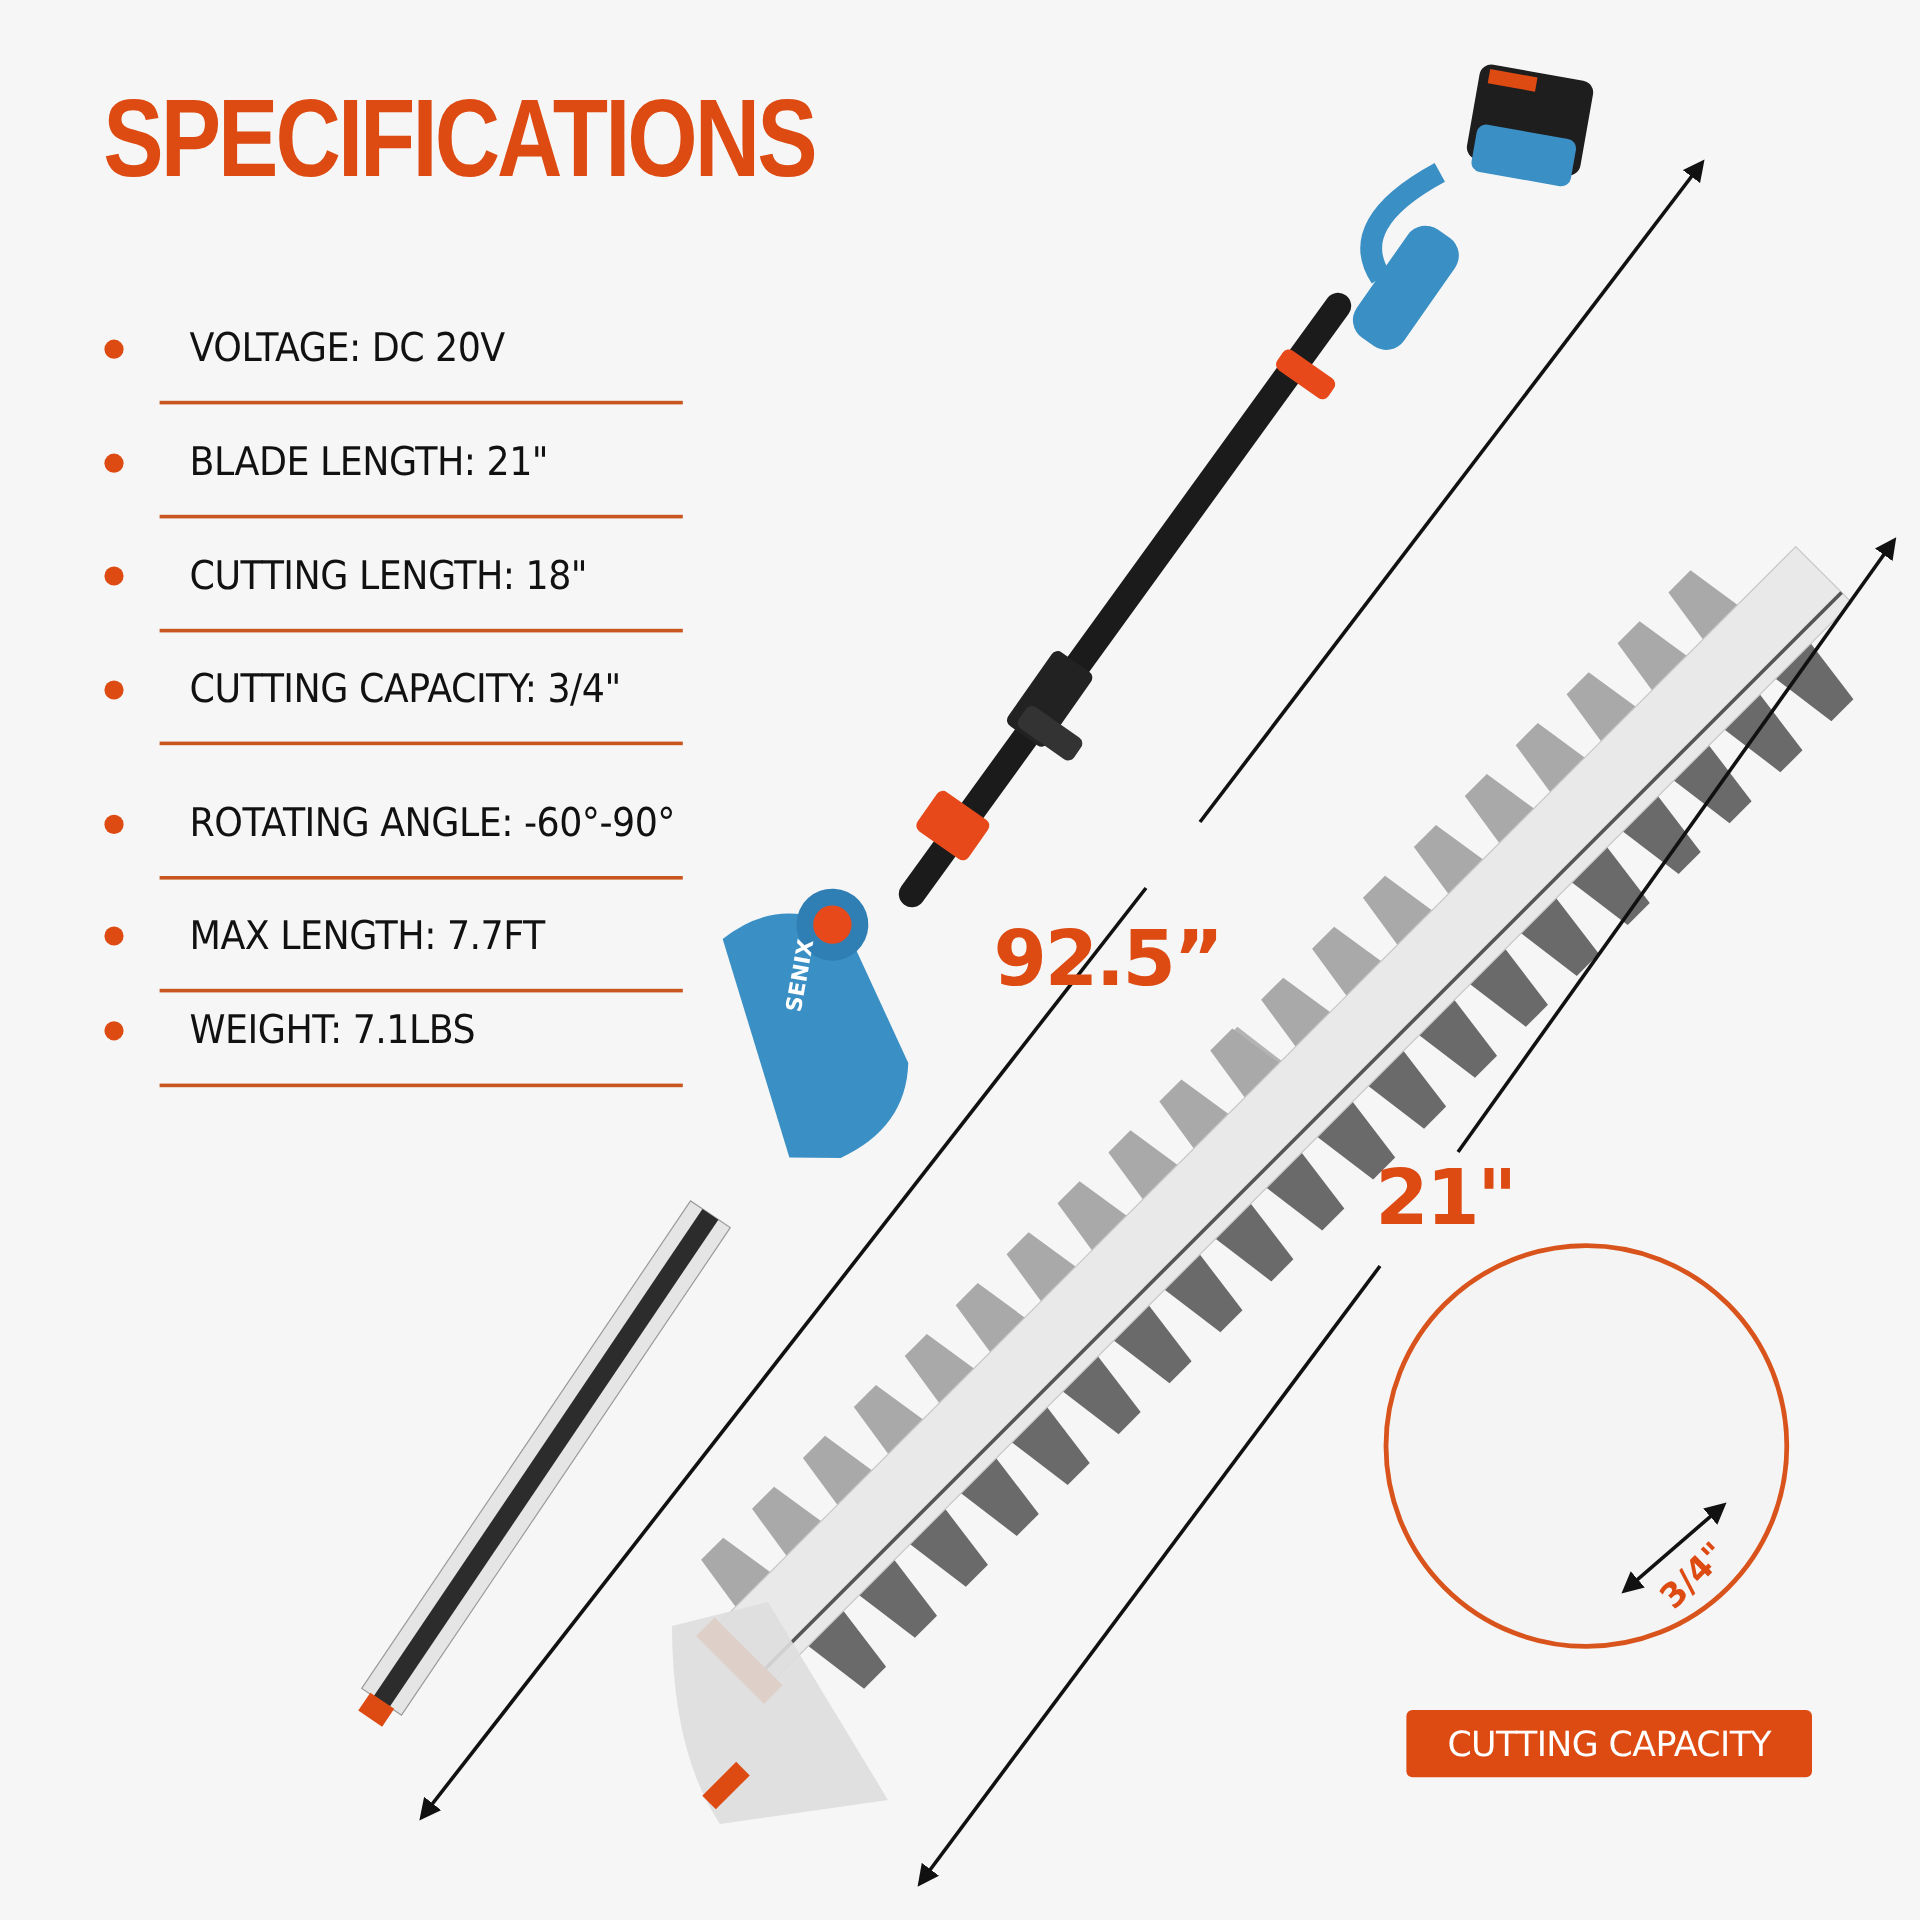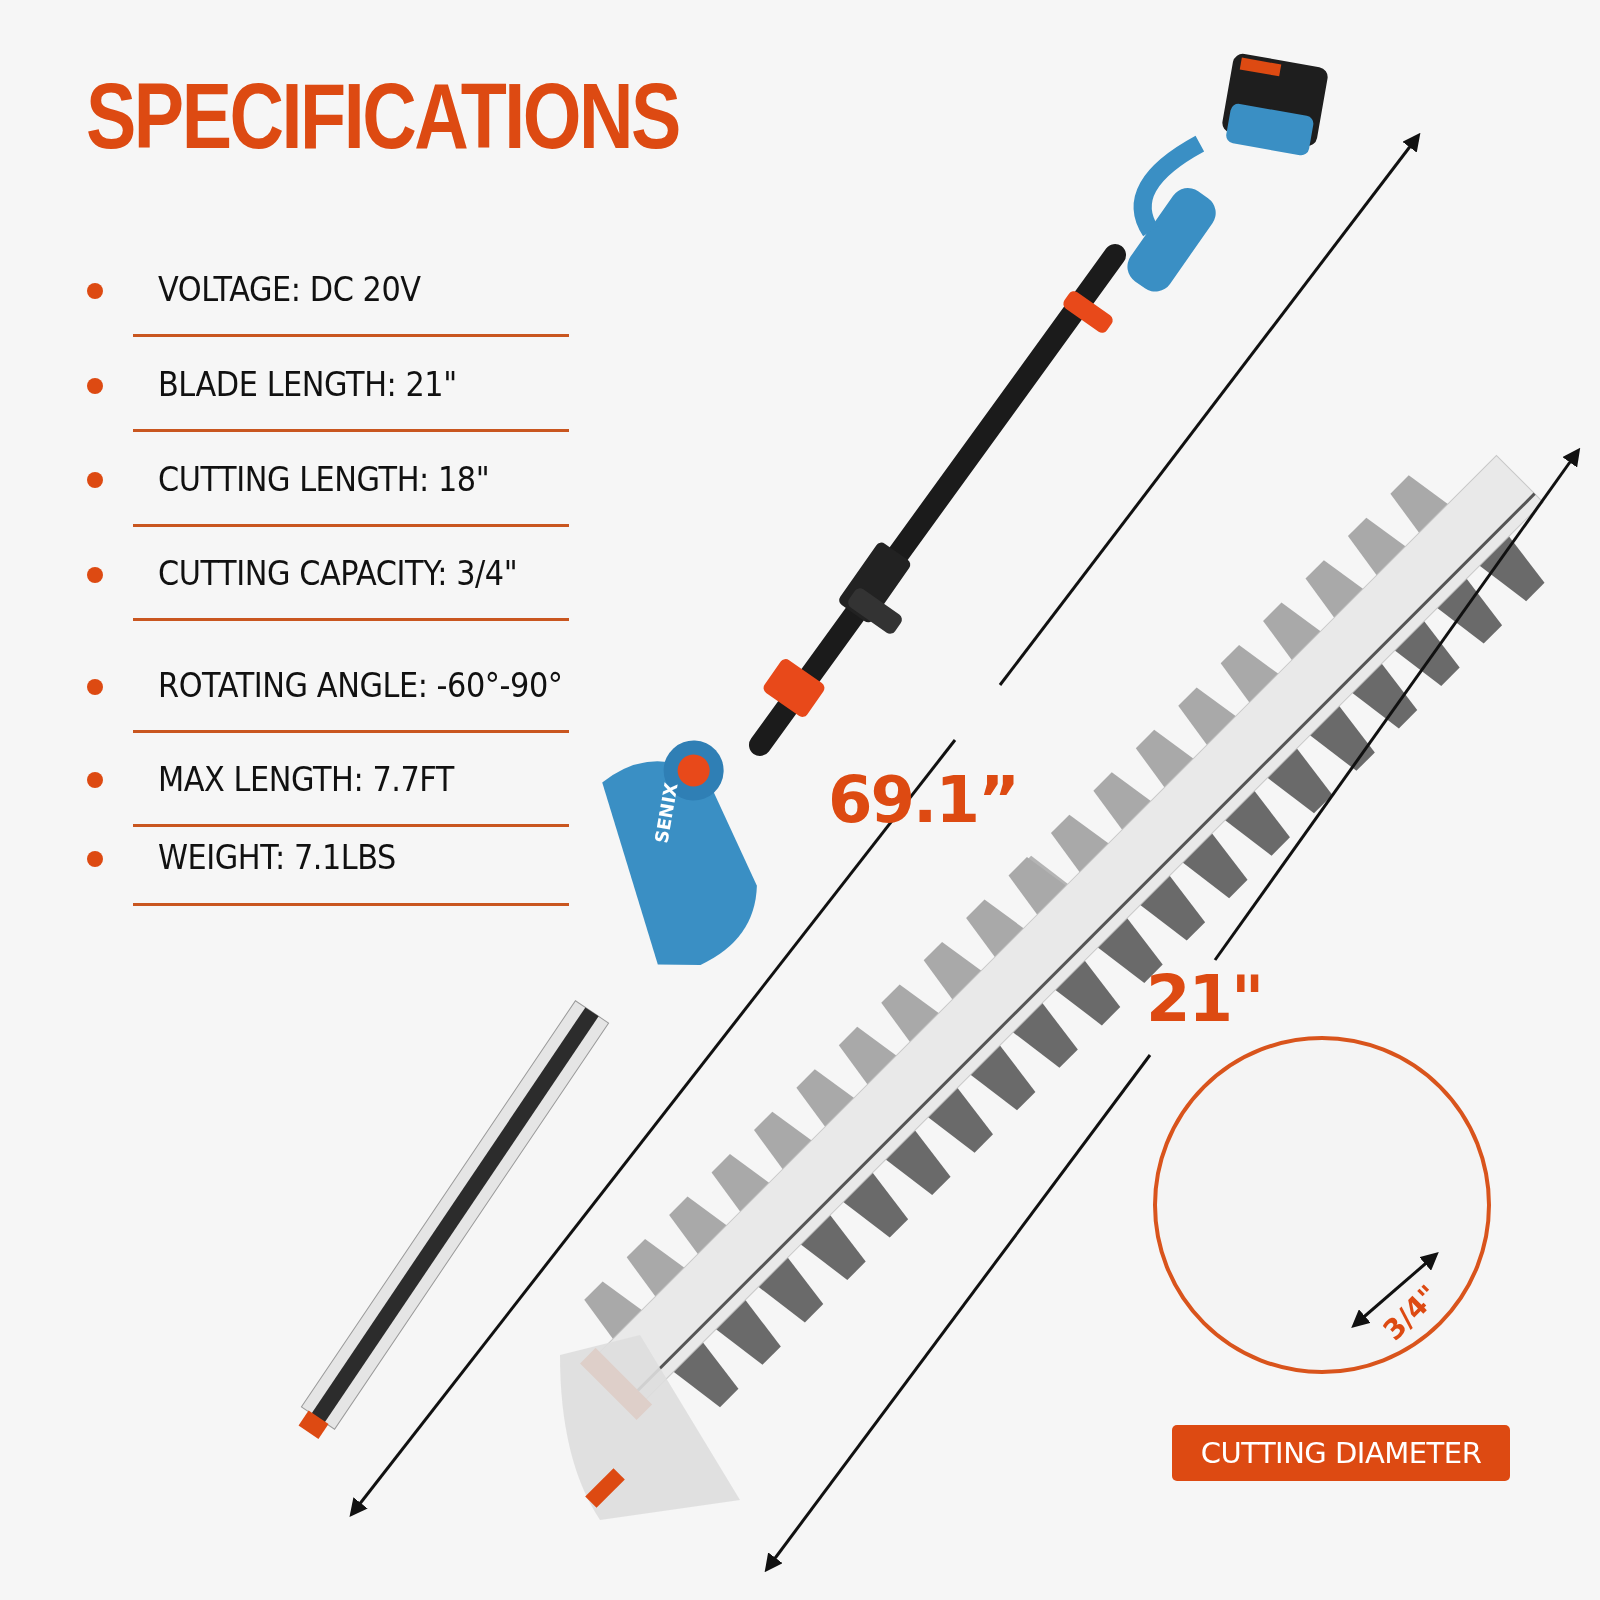--- a/index.html
+++ b/index.html
@@ -210,16 +210,16 @@
     <span class="spec-text" style="top:704px">MAX LENGTH: 7.7FT</span>
     <span class="divider" style="top:768px"></span>
   </div>
   <div class="spec-item" style="top:0">
     <span class="bullet" style="top:811px"></span>
     <span class="spec-text" style="top:798px">WEIGHT: 7.1LBS</span>
     <span class="divider" style="top:863px"></span>
   </div>
 </div>
 
-<div class="dim-label" style="left:828px; top:763px; font-size:64px;">69.1”</div>
+<div class="dim-label" style="left:828px; top:763px; font-size:64px;">92.5”</div>
 <div class="dim-label" style="left:1146px; top:962px; font-size:64px;">21"</div>
 
-<div class="badge">CUTTING DIAMETER</div>
+<div class="badge">CUTTING CAPACITY</div>
 
 </body></html>

